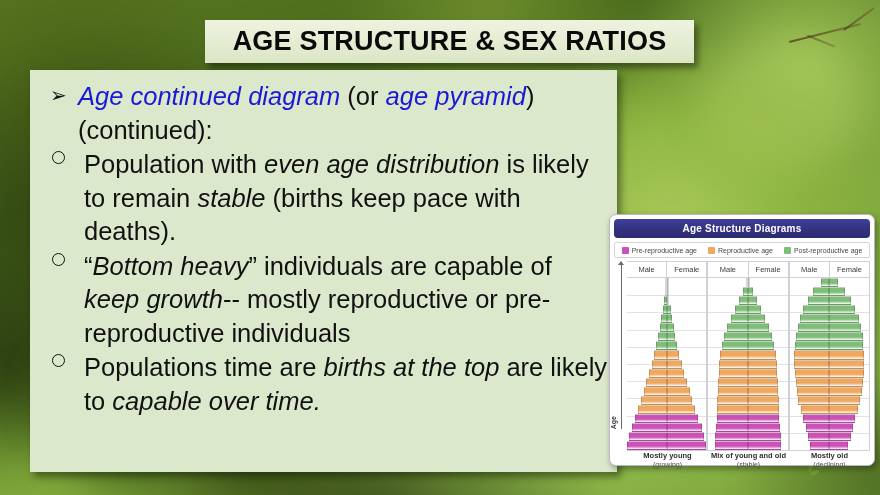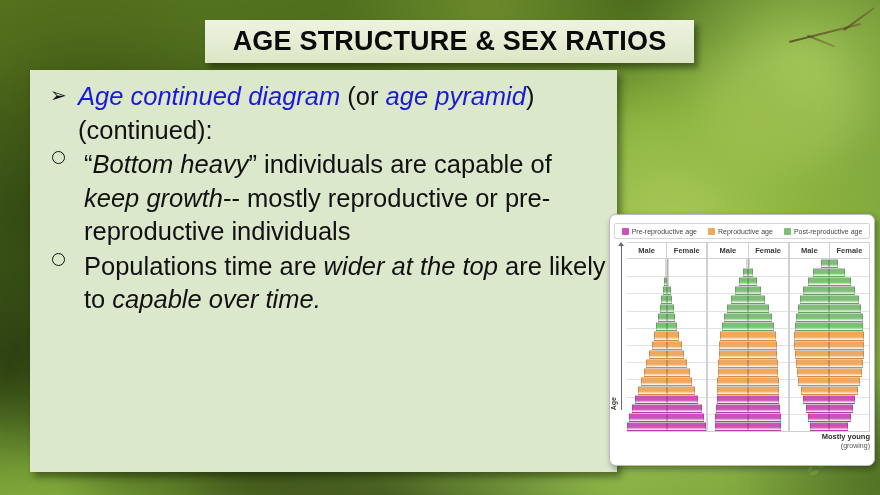--- a/index.html
+++ b/index.html
@@ -120,21 +120,21 @@
   #age-axis .ar {
     position:absolute; left:4px; top:0; width:0; height:0;
     border-left:3px solid transparent; border-right:3px solid transparent;
     border-bottom:4px solid #6b6b6b;
   }
   #age-axis .lbl {
     position:absolute; left:-4px; bottom:22px;
     font-size:7px; font-weight:bold; color:#333;
     writing-mode:vertical-rl; transform:rotate(180deg);
   }
-  #panels { flex:1; display:flex;font-weight:bold; }
+  #panels { flex:1; display:flex; }
   .panel { flex:1; display:flex; flex-direction:column; border-left:1px solid #cfcfd6; }
   .panel:first-child { border-left:none; }
   .hdr { display:flex; height:17px; border:1px solid #cfcfd6; border-left:none; }
   .hdr > div {
     flex:1; font-size:7.5px; color:#3a3a3a;
     display:flex; align-items:center; justify-content:center;
     border-left:1px solid #cfcfd6;
   }
   .hdr > div:first-child { border-left:none; }
   .plot {
@@ -144,21 +144,21 @@
   .grid { position:absolute; inset:0; }
   .grid .h { position:absolute; left:0; right:0; height:1px; background:#e2e2e6; }
   .grid .v { position:absolute; top:0; bottom:0; width:1px; background:#d6d6dc; }
   .rows { position:absolute; inset:0; display:flex; flex-direction:column-reverse; }
   .row { flex:1; display:flex; align-items:stretch; }
   .half { width:50%; display:flex; }
   .half.left { justify-content:flex-end; }
   .half.right { justify-content:flex-start; }
   .bar { height:100%; border:.5px solid rgba(0,0,0,.16); }
   .cap {
-    text-align:right; font-size:7.5px; font-weight:bold; color:#2e2e2e;
+    text-align:center; font-size:7.5px; font-weight:bold; color:#2e2e2e;
     line-height:9px; 
   }
   .cap span { display:block; font-weight:normal; font-size:7px; color:#555; }
   #fig-caps { display:flex; margin-left:13px; }
   #fig-caps > div { flex:1; }
 </style>
 </head>
 <body>
 
 <div id="bg">
@@ -295,26 +295,28 @@
     </div>
 </div>
 
 <div id="title-box">
   <div class="t">AGE STRUCTURE &amp; SEX RATIOS</div>
 </div>
 
 <div id="content-box">
   <ul id="bullet-list">
       <li class="l1"><span class="bullet">➢</span><span class="blue">Age continued diagram</span><span> (or </span><span class="blue">age pyramid</span><span>) (continued):</span></li>
+      <li class="l2"><span class="bullet"></span><span>Population with </span><span class="em">even age distribution</span><span> is likely to remain </span><span class="em">stable</span><span> (births keep pace with deaths).</span></li>
       <li class="l2"><span class="bullet"></span><span>“</span><span class="em">Bottom heavy</span><span>” individuals are capable of </span><span class="em">keep growth</span><span>-- mostly reproductive or pre-reproductive individuals</span></li>
-      <li class="l2"><span class="bullet"></span><span>Populations time are </span><span class="em">wider at the top</span><span> are likely to </span><span class="em">capable over time.</span></li>
+      <li class="l2"><span class="bullet"></span><span>Populations time are </span><span class="em">births at the top</span><span> are likely to </span><span class="em">capable over time.</span></li>
     </ul>
 </div>
 
 <div id="figure">
+  <div id="fig-title">Age Structure Diagrams</div>
   <div id="fig-legend">
       <div class="lg">
         <span class="sw" style="background: rgb(204, 82, 184);"></span>
         <span>Pre-reproductive age</span>
       </div>
       <div class="lg">
         <span class="sw" style="background: rgb(240, 167, 94);"></span>
         <span>Reproductive age</span>
       </div>
       <div class="lg">
@@ -853,14 +855,20 @@
               </div>
             </div>
           </div>
         </div>
       </div>
   </div>
   <div id="fig-caps">
       <div class="cap">
         <div>Mostly young<span>(growing)</span></div>
       </div>
+      <div class="cap">
+        <div>Mix of young and old<span>(stable)</span></div>
+      </div>
+      <div class="cap">
+        <div>Mostly old<span>(declining)</span></div>
+      </div>
     </div>
 </div>
 
 </body></html>

